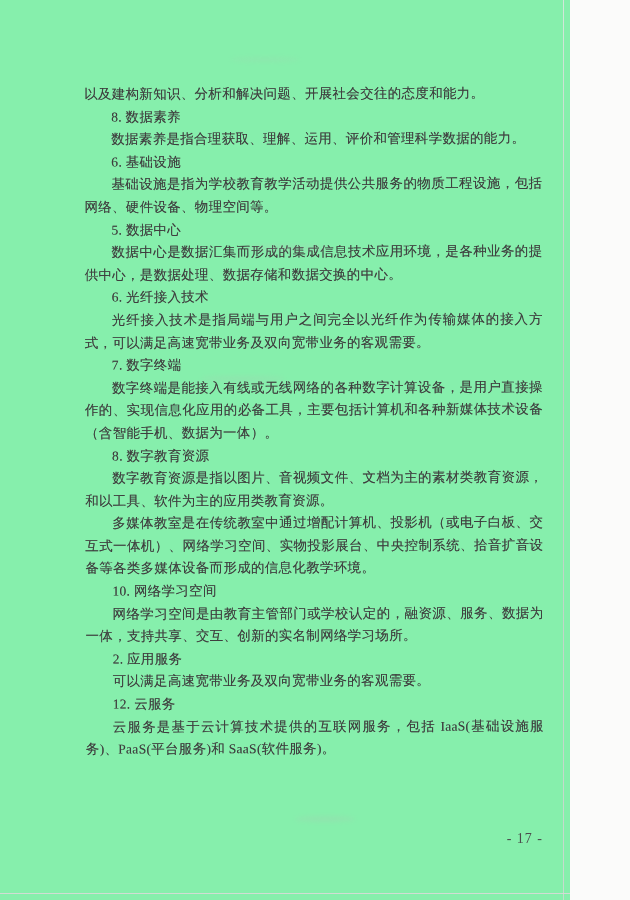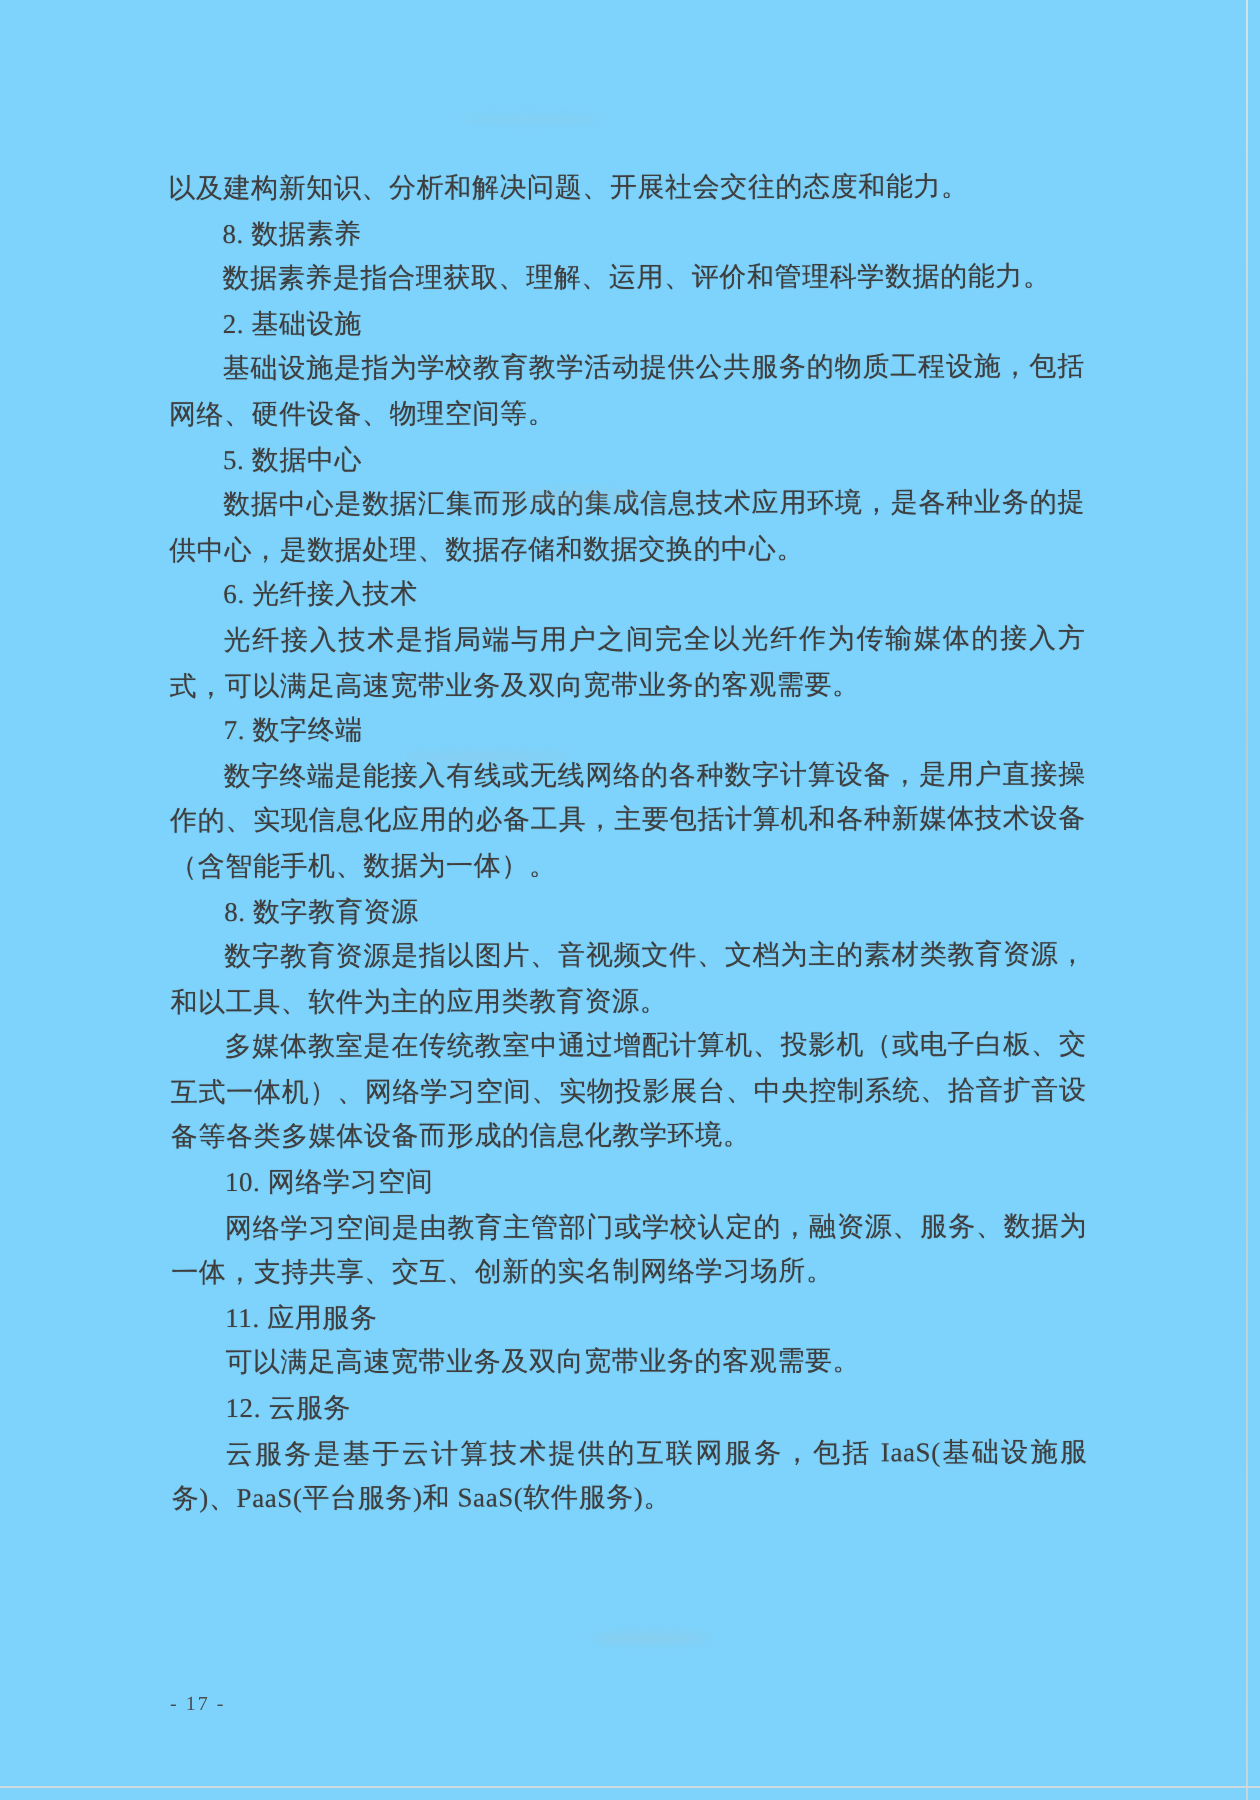--- a/index.html
+++ b/index.html
@@ -5,23 +5,23 @@
   html, body {
     margin: 0;
     padding: 0;
     width: 630px;
     height: 900px;
     background: #fbfbfa;
     overflow: hidden;
   }
   .scan-page {
     position: relative;
-    width: 630px;
+    width: 570px;
     height: 900px;
-    background: #7dd3fc;
+    background: #86efac;
     overflow: hidden;
     font-family: "Liberation Serif", "DejaVu Serif", serif;
     color: #3e3e3e;
   }
   .page-body {
     position: absolute;
     left: 85px;
     top: 83px;
     width: 458px;
     font-size: 13.5px;
@@ -42,26 +42,25 @@
   .para {
     margin: 0;
     text-indent: 2em;
     text-align: justify;
   }
   .page-number {
     position: absolute;
     left: 85px;
     width: 458px;
     top: 831px;
-    text-align: left;
-    font-size: 10px;
+    text-align: right;
+    font-size: 14px;
     letter-spacing: 1px;
     color: #4c4c4c;
     font-family: "Liberation Serif", "DejaVu Serif", serif;
-    margin-top: 16px;
   }
   .scan-edge-right {
     position: absolute;
     top: 0;
     right: 6px;
     width: 1px;
     height: 900px;
     background: linear-gradient(#e5e5e5, #c9c9c9 40%, #d6d6d6);
     opacity: 0.8;
   }
@@ -95,21 +94,21 @@
     <p class="cont">以及建构新知识、分析和解决问题、开展社会交往的态度和能力。</p>
     <div id="sections">
   <div class="section">
     <p class="sec-heading">8. 数据素养</p>
     <div class="sec-paragraphs">
             <p class="para">数据素养是指合理获取、理解、运用、评价和管理科学数据的能力。</p>
           </div>
   </div>
 
   <div class="section">
-    <p class="sec-heading">2. 基础设施</p>
+    <p class="sec-heading">6. 基础设施</p>
     <div class="sec-paragraphs">
             <p class="para">基础设施是指为学校教育教学活动提供公共服务的物质工程设施，包括网络、硬件设备、物理空间等。</p>
           </div>
   </div>
 
   <div class="section">
     <p class="sec-heading">5. 数据中心</p>
     <div class="sec-paragraphs">
             <p class="para">数据中心是数据汇集而形成的集成信息技术应用环境，是各种业务的提供中心，是数据处理、数据存储和数据交换的中心。</p>
           </div>
@@ -143,21 +142,21 @@
   </div>
 
   <div class="section">
     <p class="sec-heading">10. 网络学习空间</p>
     <div class="sec-paragraphs">
             <p class="para">网络学习空间是由教育主管部门或学校认定的，融资源、服务、数据为一体，支持共享、交互、创新的实名制网络学习场所。</p>
           </div>
   </div>
 
   <div class="section">
-    <p class="sec-heading">11. 应用服务</p>
+    <p class="sec-heading">2. 应用服务</p>
     <div class="sec-paragraphs">
             <p class="para">可以满足高速宽带业务及双向宽带业务的客观需要。</p>
           </div>
   </div>
 
   <div class="section">
     <p class="sec-heading">12. 云服务</p>
     <div class="sec-paragraphs">
             <p class="para">云服务是基于云计算技术提供的互联网服务，包括 IaaS(基础设施服务)、PaaS(平台服务)和 SaaS(软件服务)。</p>
           </div>

